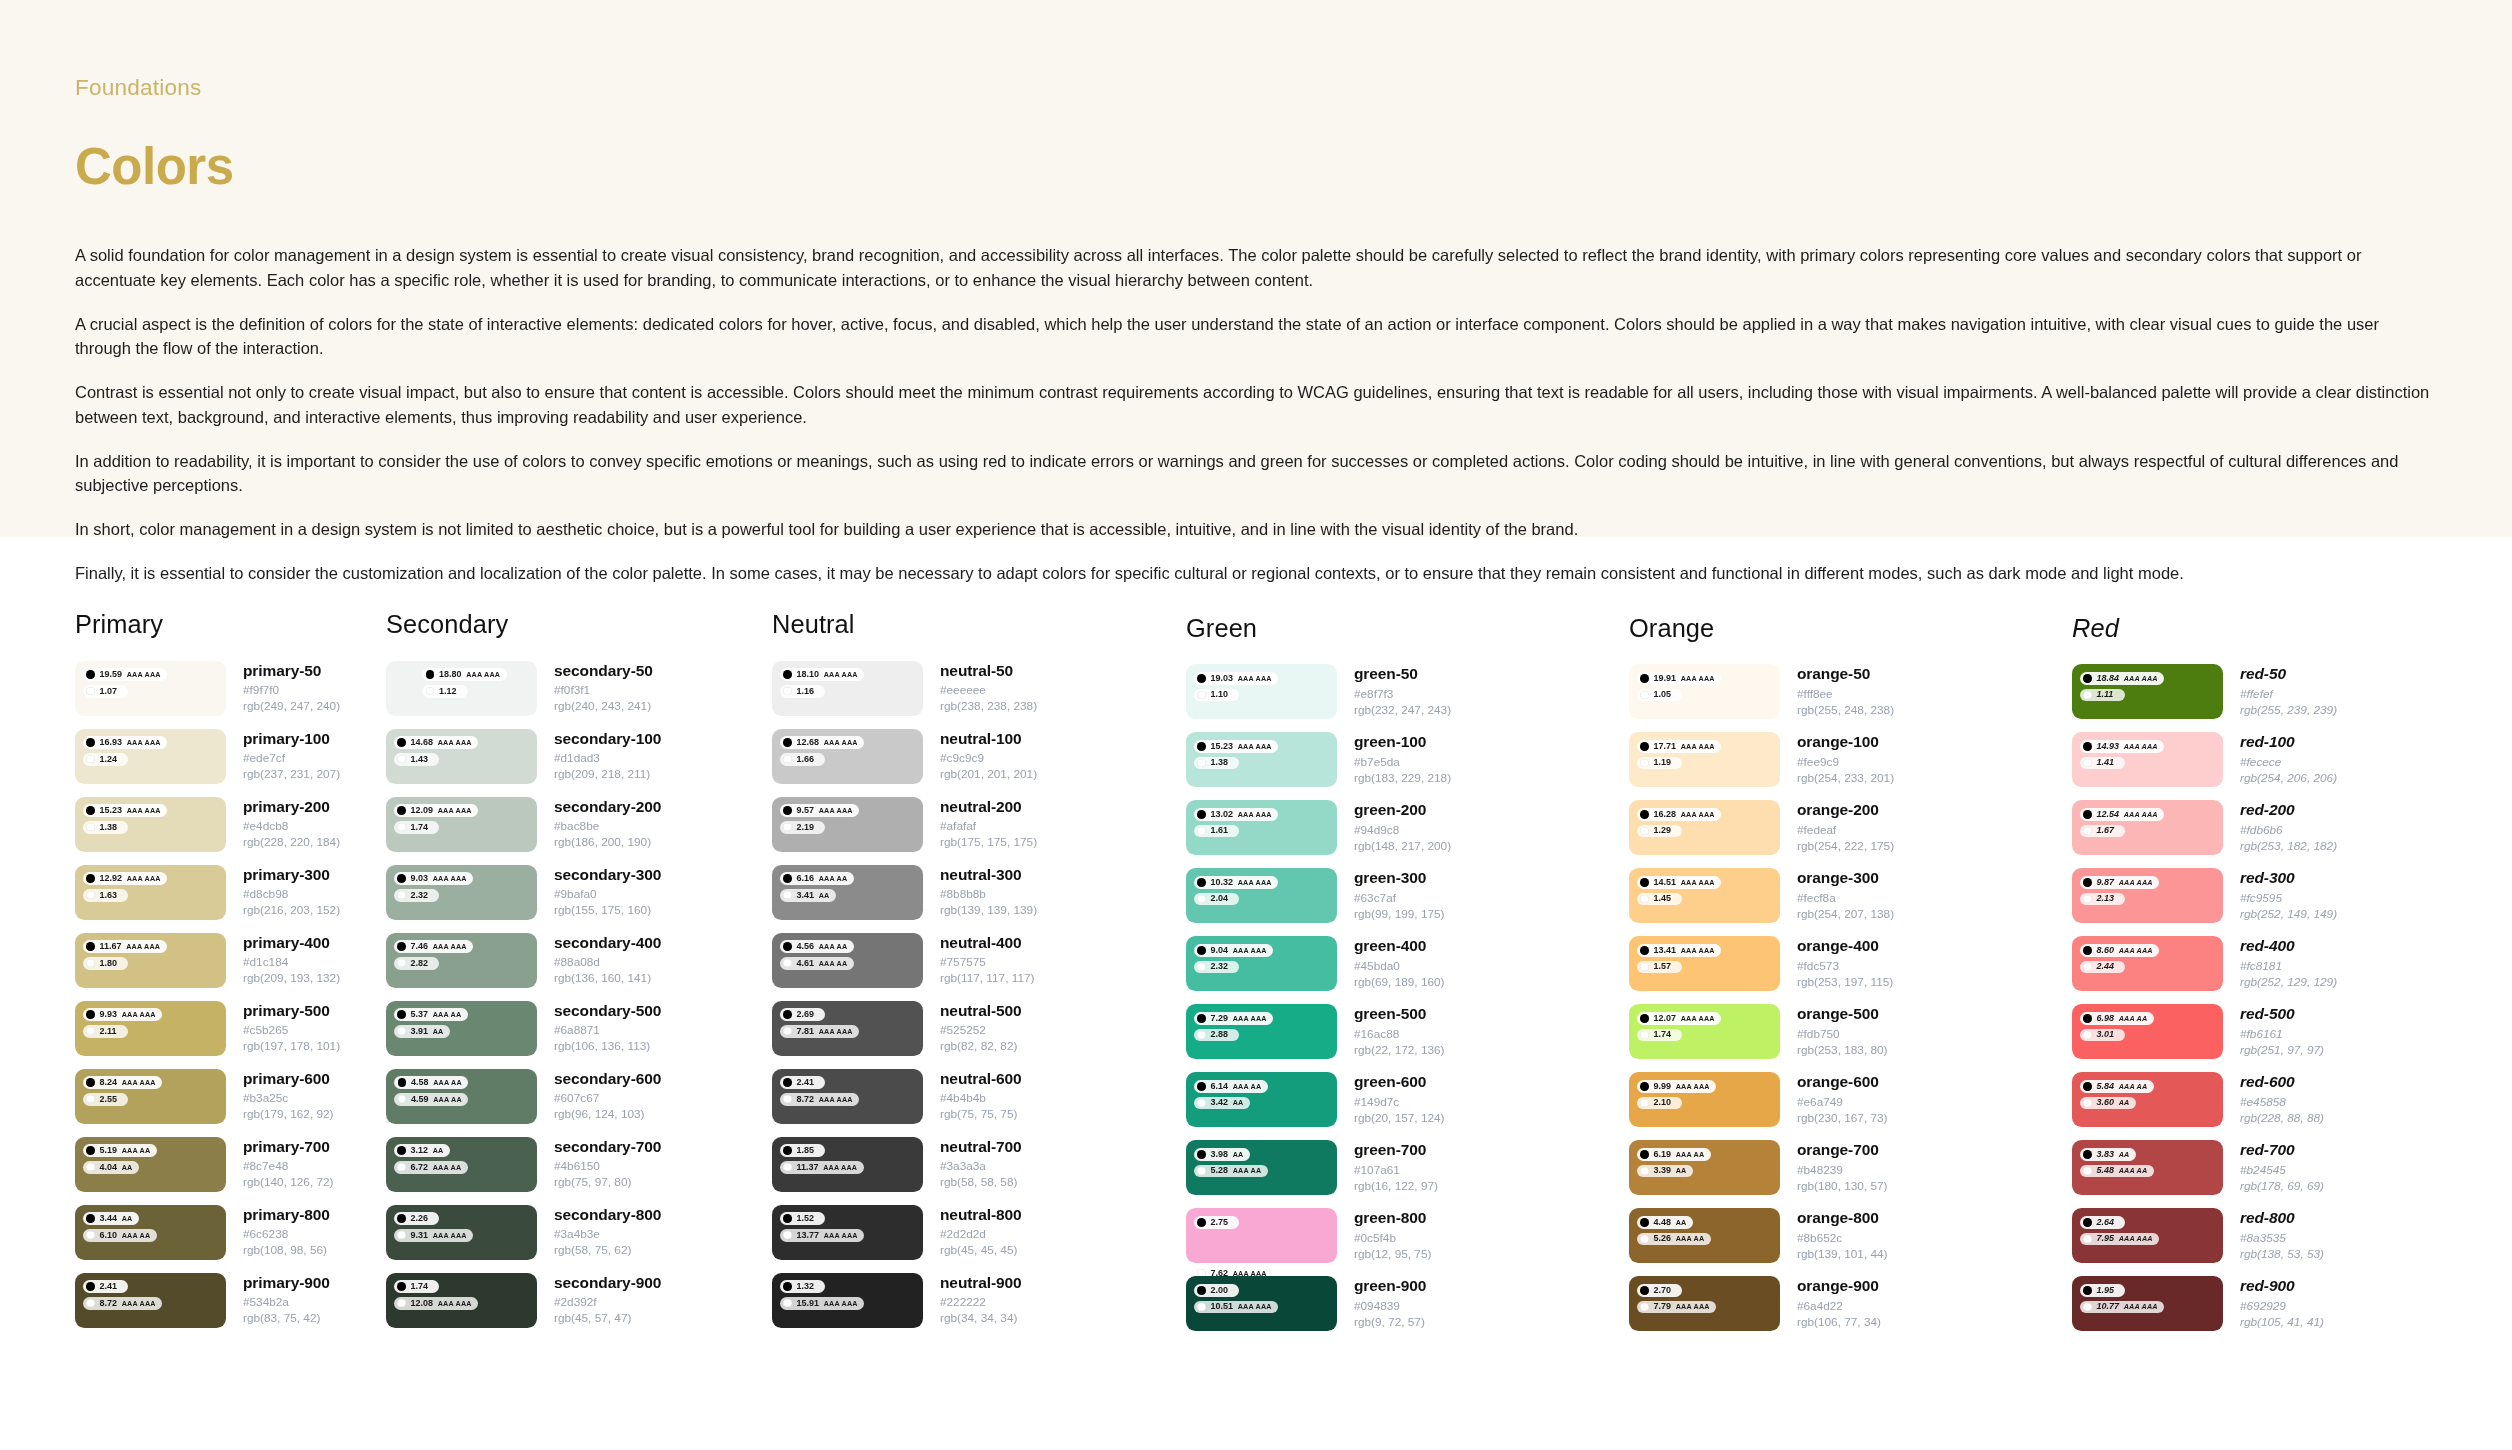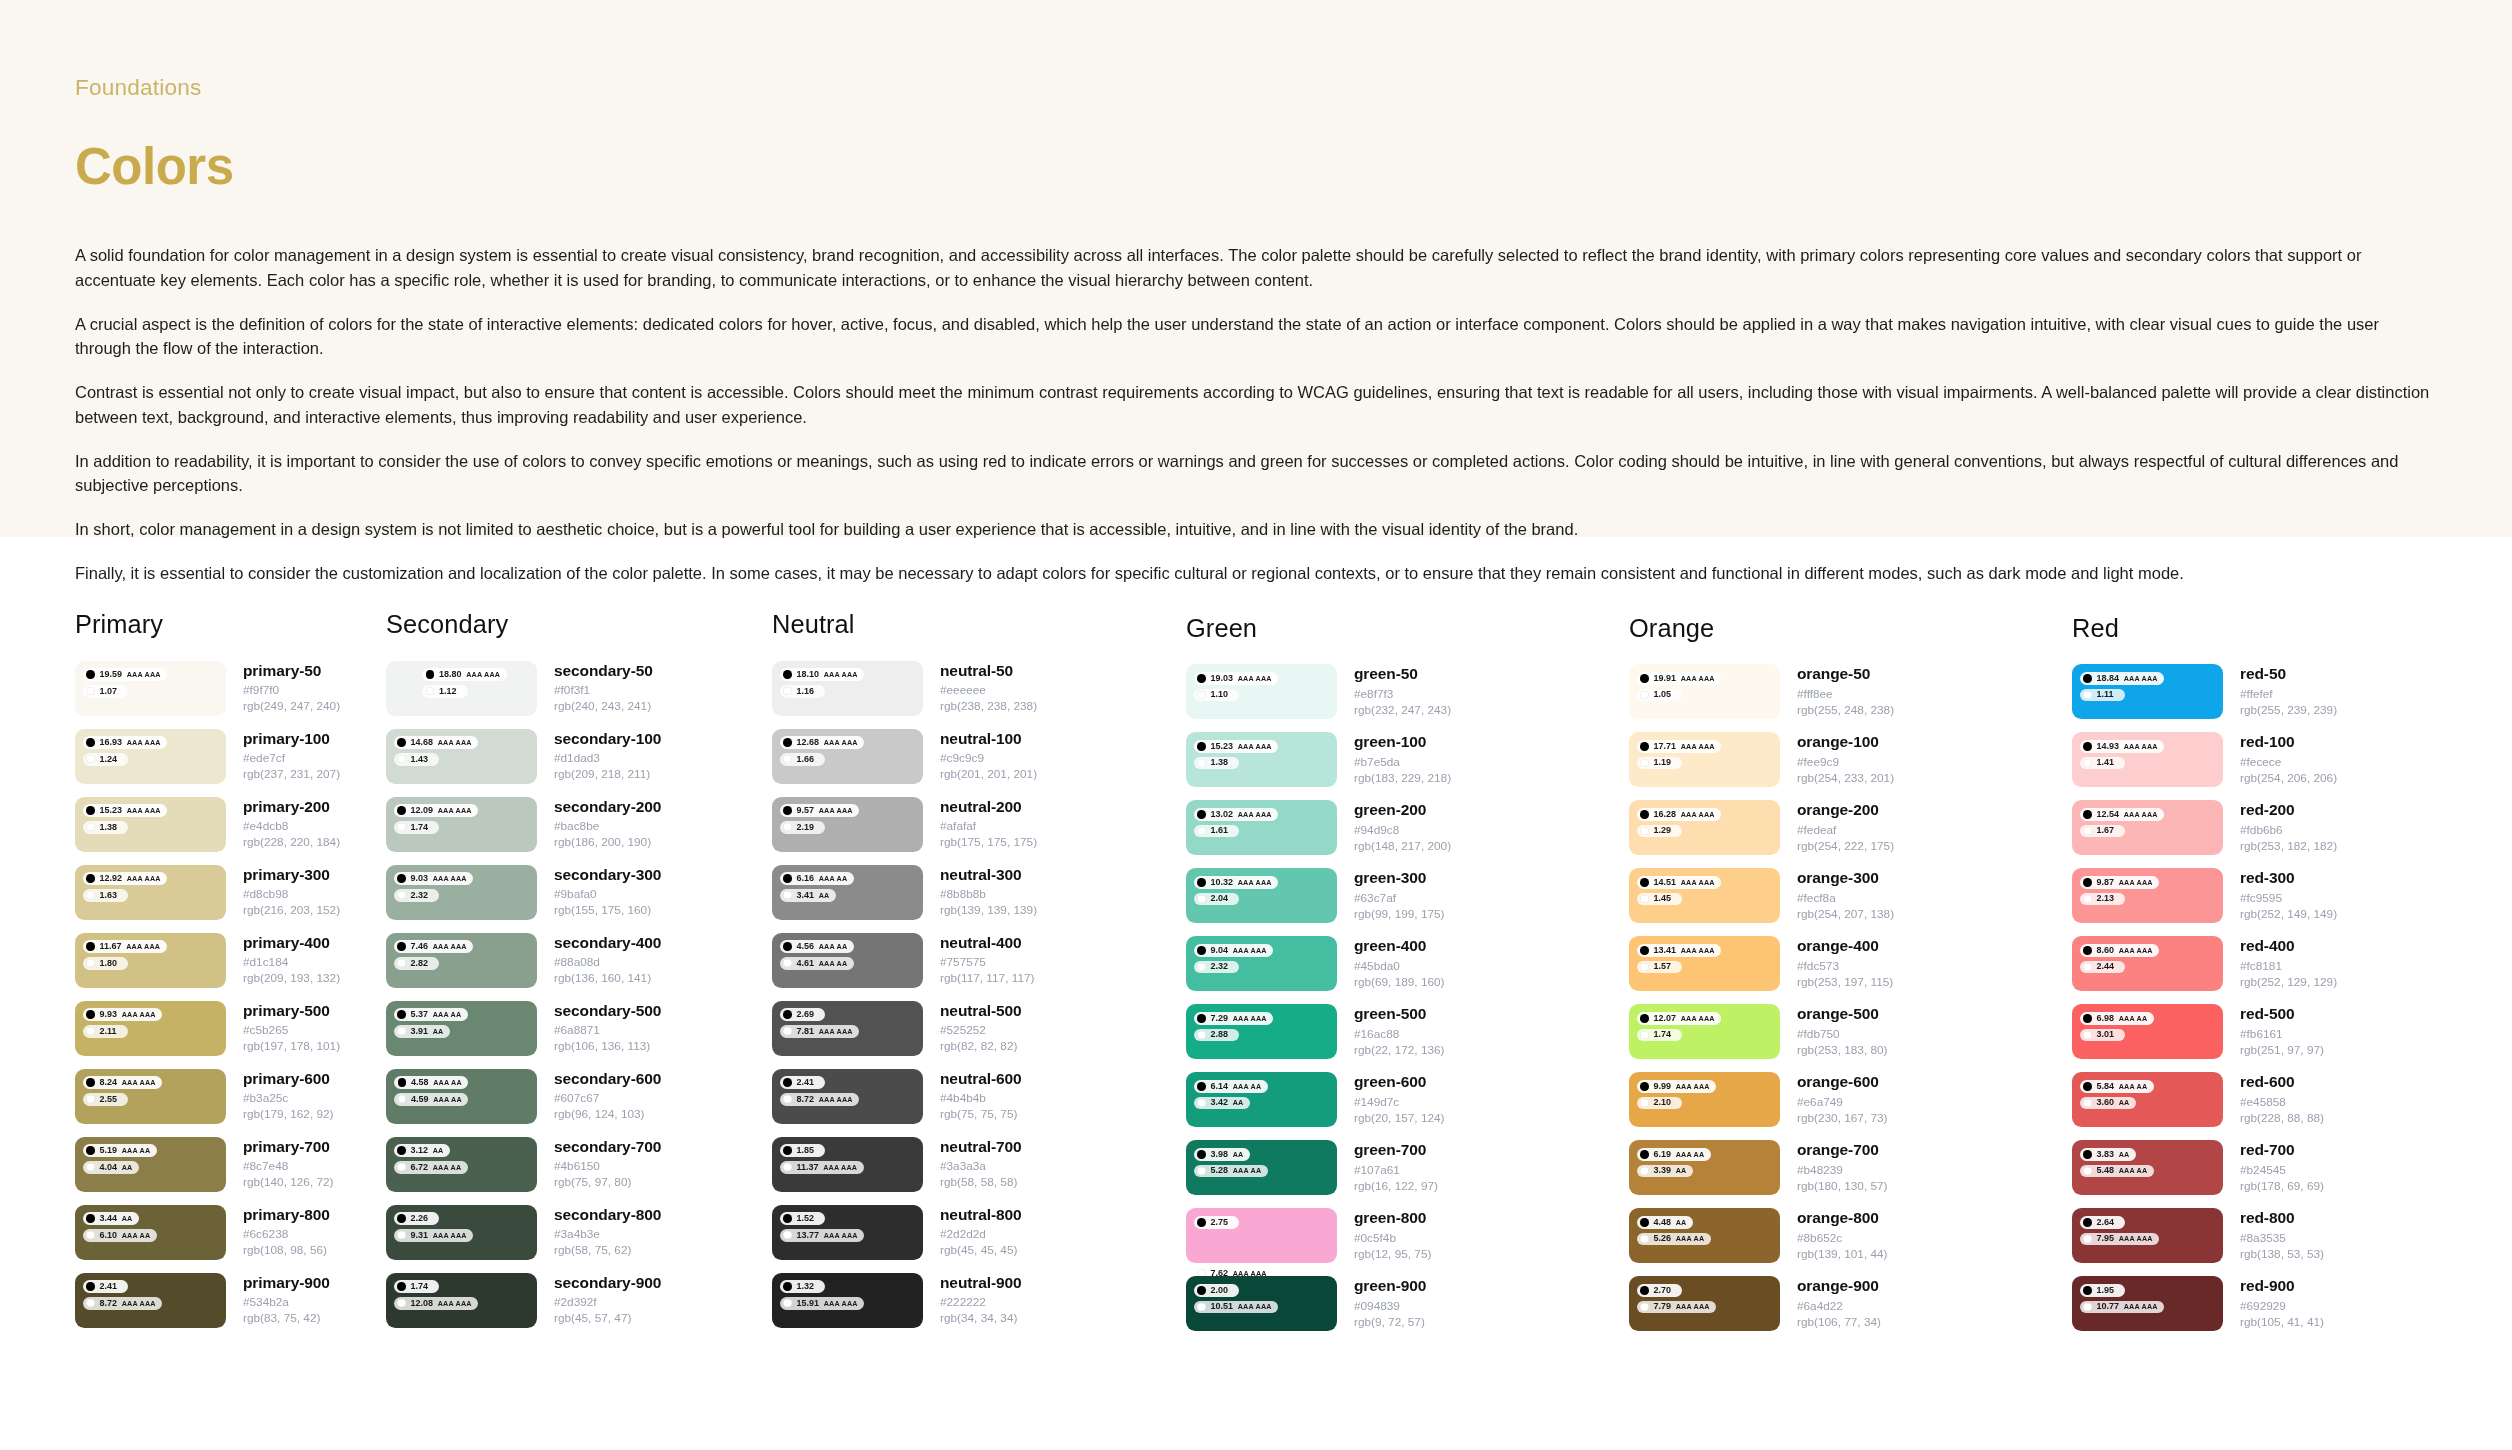--- a/index.html
+++ b/index.html
@@ -44,21 +44,21 @@
     display: flex;
     padding: 73px 0 0 0;
     gap: 0;
   }
   .palette-col { width: 418px; padding-left: 0; }
   .palette-col:nth-child(1) { padding-left: 75px; width: 386px; }
   .palette-col:nth-child(2) { width: 386px; }
   .palette-col:nth-child(3) { width: 414px; }
   .palette-col:nth-child(4) { width: 443px; }
   .palette-col:nth-child(5) { width: 443px; }
-  .palette-col:nth-child(6) { width: 377px; }
+  .palette-col:nth-child(6) { width: 377px; font-style: italic; }
 
   .col-title {
     font-size: 25.4px;
     font-weight: 400;
     color: #111;
     margin-bottom: 21.7px;
     letter-spacing: 0.1px;
   }
   .col-title.offset { margin-top: 3.8px; }
 
@@ -1095,21 +1095,21 @@
           <div class="meta">
             <div class="name">orange-900</div>
             <div class="hex">#6a4d22</div>
             <div class="rgb">rgb(106, 77, 34)</div>
           </div>
         </div>
       </div>
       <div class="palette-col">
         <div class="col-title offset">Red</div>
         <div class="swatch-row">
-          <div class="chip" style="background: #0ea5e9;">
+          <div class="chip" style="background: #4d7c0f;">
             <span class="badge black-bg">
               <span class="dot black"></span>
               <span>18.84</span>
               <span class="lvl">AAA AAA</span>
             </span>
             <span class="badge white-bg">
               <span class="dot white"></span>
               <span>1.11</span>
               <span class="lvl"></span>
             </span>

